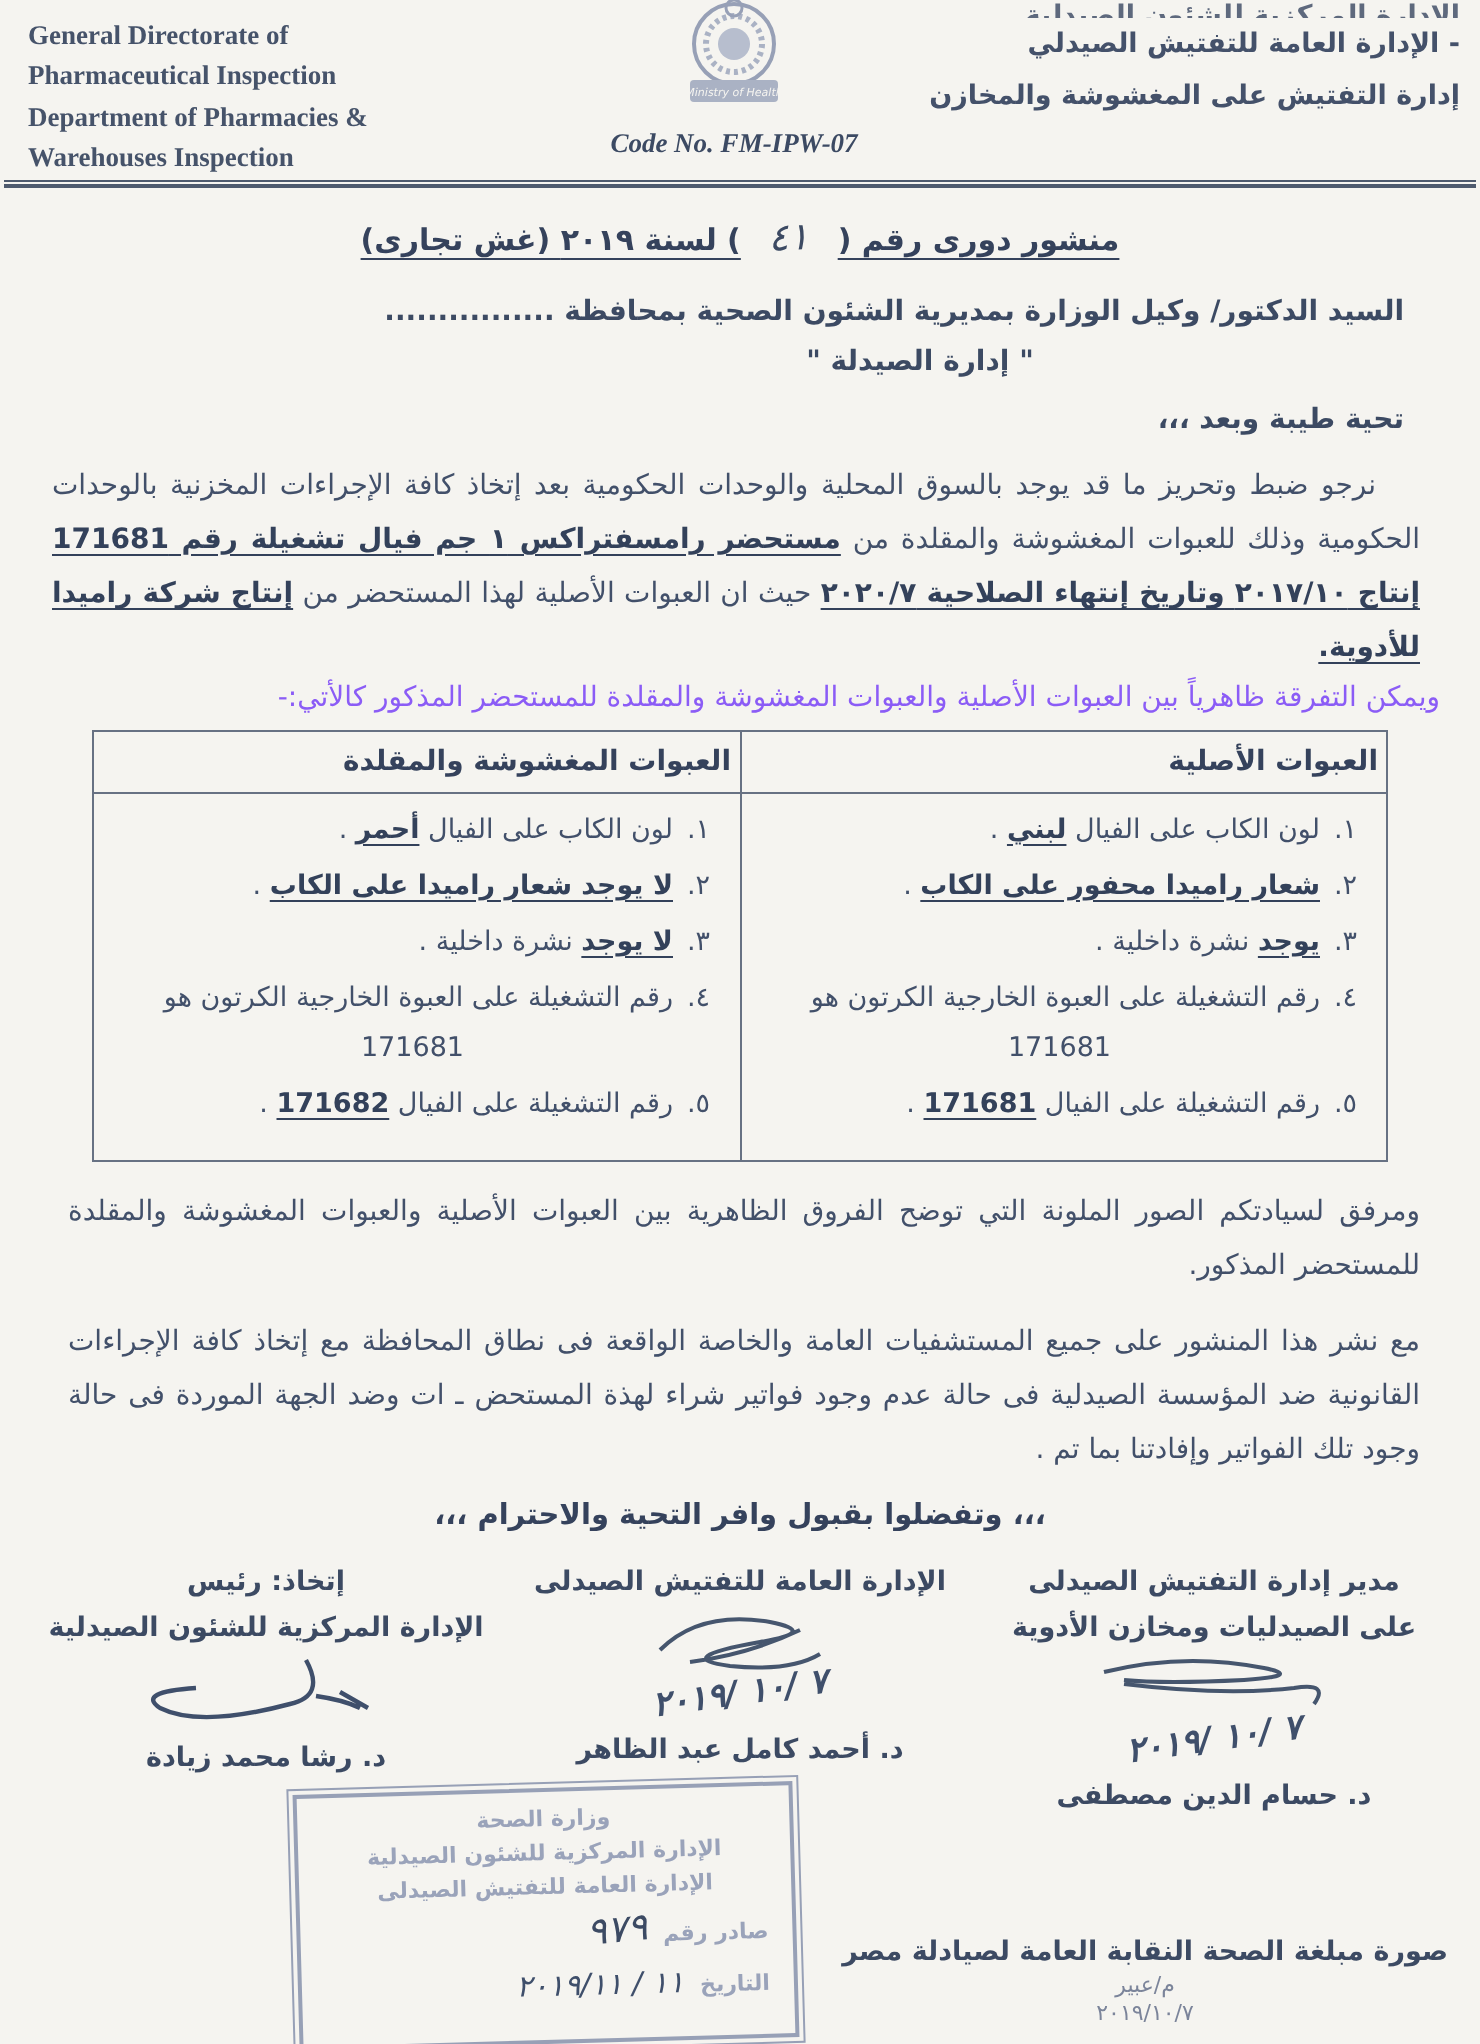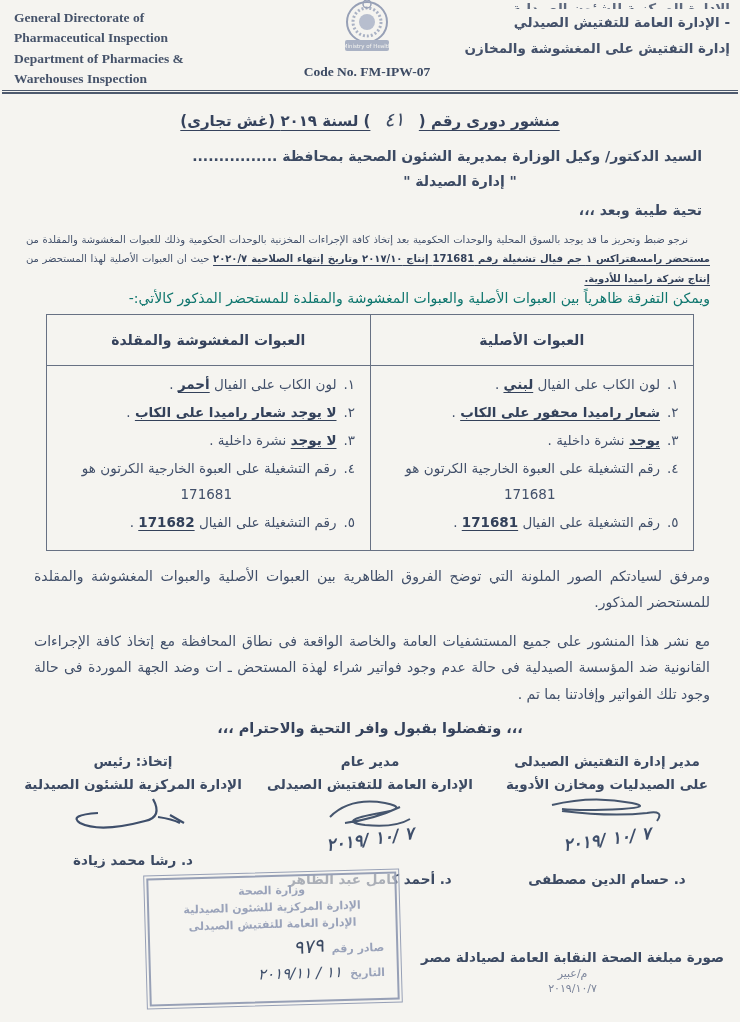--- a/index.html
+++ b/index.html
@@ -8,57 +8,57 @@
     position:relative; width:740px; height:1022px; margin:0 auto;
     background:#f5f4f0;
     color:#3e4c62;
     font-family:"DejaVu Sans", sans-serif;
     overflow:hidden;
     box-shadow:0 0 6px rgba(0,0,0,.25);
   }
   
   .hdr { display:flex; justify-content:space-between; align-items:flex-start; padding:2px 10px 4px 14px; height:90px; }
   .hdr-en { width:260px; font-family:"Liberation Serif", serif; font-weight:bold; font-size:13.5px; line-height:1.5; color:#46536a; padding-top:6px; }
-  .hdr-mid { width:170px; text-align:center; }
+  .hdr-mid { width:170px; text-align:center;font-style:italic; }
   .logo { display:inline-block; margin-top:-4px; }
   .code { font-family:"Liberation Serif", serif; font-weight:bold; font-size:13.5px; color:#3c4a63; margin-top:2px; white-space:nowrap; }
   .hdr-ar { width:270px; direction:rtl; text-align:right; font-weight:bold; font-size:13.5px; line-height:1.95; color:#44516a; padding-left:4px; }
   .hdr-ar .cut { margin-top:-7px; overflow:hidden; height:14px; opacity:.85; }
   .rule { border:0; border-top:1px solid #4e5a6e; border-bottom:2px solid #4e5a6e; height:4px; margin:0 2px; background:transparent; }
   
   .title { direction:rtl; text-align:center; margin:14px 0 6px; font-size:15px; font-weight:bold; color:#35425c; }
   .title .t-under { text-decoration:underline; text-underline-offset:4px; }
   .hand { font-style:italic; color:#3c4a63; }
   .title .num { display:inline-block; font-size:19px; transform:rotate(-3deg); padding:0 14px; font-weight:normal; }
   
   .addr { direction:rtl; padding:8px 38px 0 38px; font-size:14px; font-weight:bold; color:#3c4a63; line-height:1.8; }
   .addr .l2 { text-align:center; padding-left:180px; }
   .addr .greet { margin-top:4px; }
   
-  .bodyp { direction:rtl; text-align:justify; padding:6px 30px 0 26px; font-size:10px; line-height:1.95; color:#42506a; }
+  .bodyp { direction:rtl; text-align:justify; padding:6px 30px 0 26px; font-size:14px; line-height:1.95; color:#42506a; }
   .bodyp .indent { display:inline-block; width:22px; }
   .em { font-weight:bold; text-decoration:underline; text-underline-offset:3px; color:#33415a; }
-  .cmp-line { direction:rtl; padding:2px 30px 4px; font-size:14px; color:#0f766e; }
+  .cmp-line { direction:rtl; padding:2px 20px 4px; font-size:14px; color:#8b5cf6; }
   
   table.compare { direction:rtl; border-collapse:collapse; margin:4px auto 0; width:648px; table-layout:fixed; }
   table.compare th, table.compare td { border:1px solid #677183; }
-  table.compare th { font-size:14px; font-weight:bold; color:#35425c; padding:17px 4px; text-align:center; }
+  table.compare th { font-size:14px; font-weight:bold; color:#35425c; padding:7px 4px; text-align:right; }
   table.compare td { vertical-align:top; padding:8px 10px 10px 6px; font-size:13.5px; line-height:1.55; color:#42506a; }
   .item { display:flex; direction:rtl; gap:7px; margin-bottom:7px; }
   .item .num { flex:0 0 16px; text-align:left; }
   .batch2 { text-align:center; margin:-2px 0 7px; }
   
   .para { direction:rtl; text-align:justify; padding:12px 30px 0 34px; font-size:14px; line-height:1.9; color:#42506a; }
   .closing { direction:rtl; text-align:center; font-weight:bold; font-size:14.5px; color:#35425c; margin-top:12px; }
   
   .sigs { display:flex; direction:rtl; justify-content:space-between; padding:14px 18px 0; }
   .sig { width:230px; text-align:center; direction:rtl; font-size:13.5px; font-weight:bold; color:#3c4a63; line-height:1.7; position:relative; }
   .sig .scr { display:block; margin:0 auto; }
   .sig .date-hand { font-size:17px; transform:rotate(-8deg); display:inline-block; margin-top:-14px; color:#3f4f6b; }
-  .sig .name { margin-top:14px; }
+  .sig .name { margin-top:2px; }
   
   .bottom-zone { position:relative; height:138px; }
   .stamp {
     position:absolute; left:148px; top:-16px; width:250px; height:128px;
     border:2px solid #97a0b6; outline:1px solid #97a0b6; outline-offset:2px;
     transform:rotate(-1.6deg);
     direction:rtl; text-align:center; color:#9aa3ba; font-size:11px; line-height:1.55;
     padding-top:5px; font-weight:bold; background:rgba(245,244,240,.6);
   }
   .stamp .srow { display:flex; direction:rtl; padding:0 12px; align-items:baseline; gap:8px; }
@@ -182,21 +182,20 @@
     <div class="sig">
       <div>مدير إدارة التفتيش الصيدلى</div>
       <div>على الصيدليات ومخازن الأدوية</div>
       <svg class="scr" width="150" height="34" viewBox="0 0 150 34">
         <path d="M20 10 q40 -10 80 -2 q20 4 -10 6 q-40 2 -60 0 M30 16 q50 6 85 2 q18 -3 10 8" fill="none" stroke="#46566e" stroke-width="2"></path>
       </svg>
       <div class="date-hand hand">٧ /١٠ /٢٠١٩</div>
       <div class="name">د. حسام الدين مصطفى</div>
     </div>
     <div class="sig">
-      <div>مدير عام</div>
       <div>الإدارة العامة للتفتيش الصيدلى</div>
       <svg class="scr" width="140" height="34" viewBox="0 0 140 34">
         <path d="M30 22 q20 -20 55 -14 q25 5 -5 10 q-45 8 -15 12 q30 3 45 -6 M45 28 q30 -4 55 -16" fill="none" stroke="#46566e" stroke-width="2"></path>
       </svg>
       <div class="date-hand hand">٧ /١٠ /٢٠١٩</div>
       <div class="name">د. أحمد كامل عبد الظاهر</div>
     </div>
     <div class="sig">
       <div>إتخاذ:      رئيس</div>
       <div>الإدارة المركزية للشئون الصيدلية</div>

